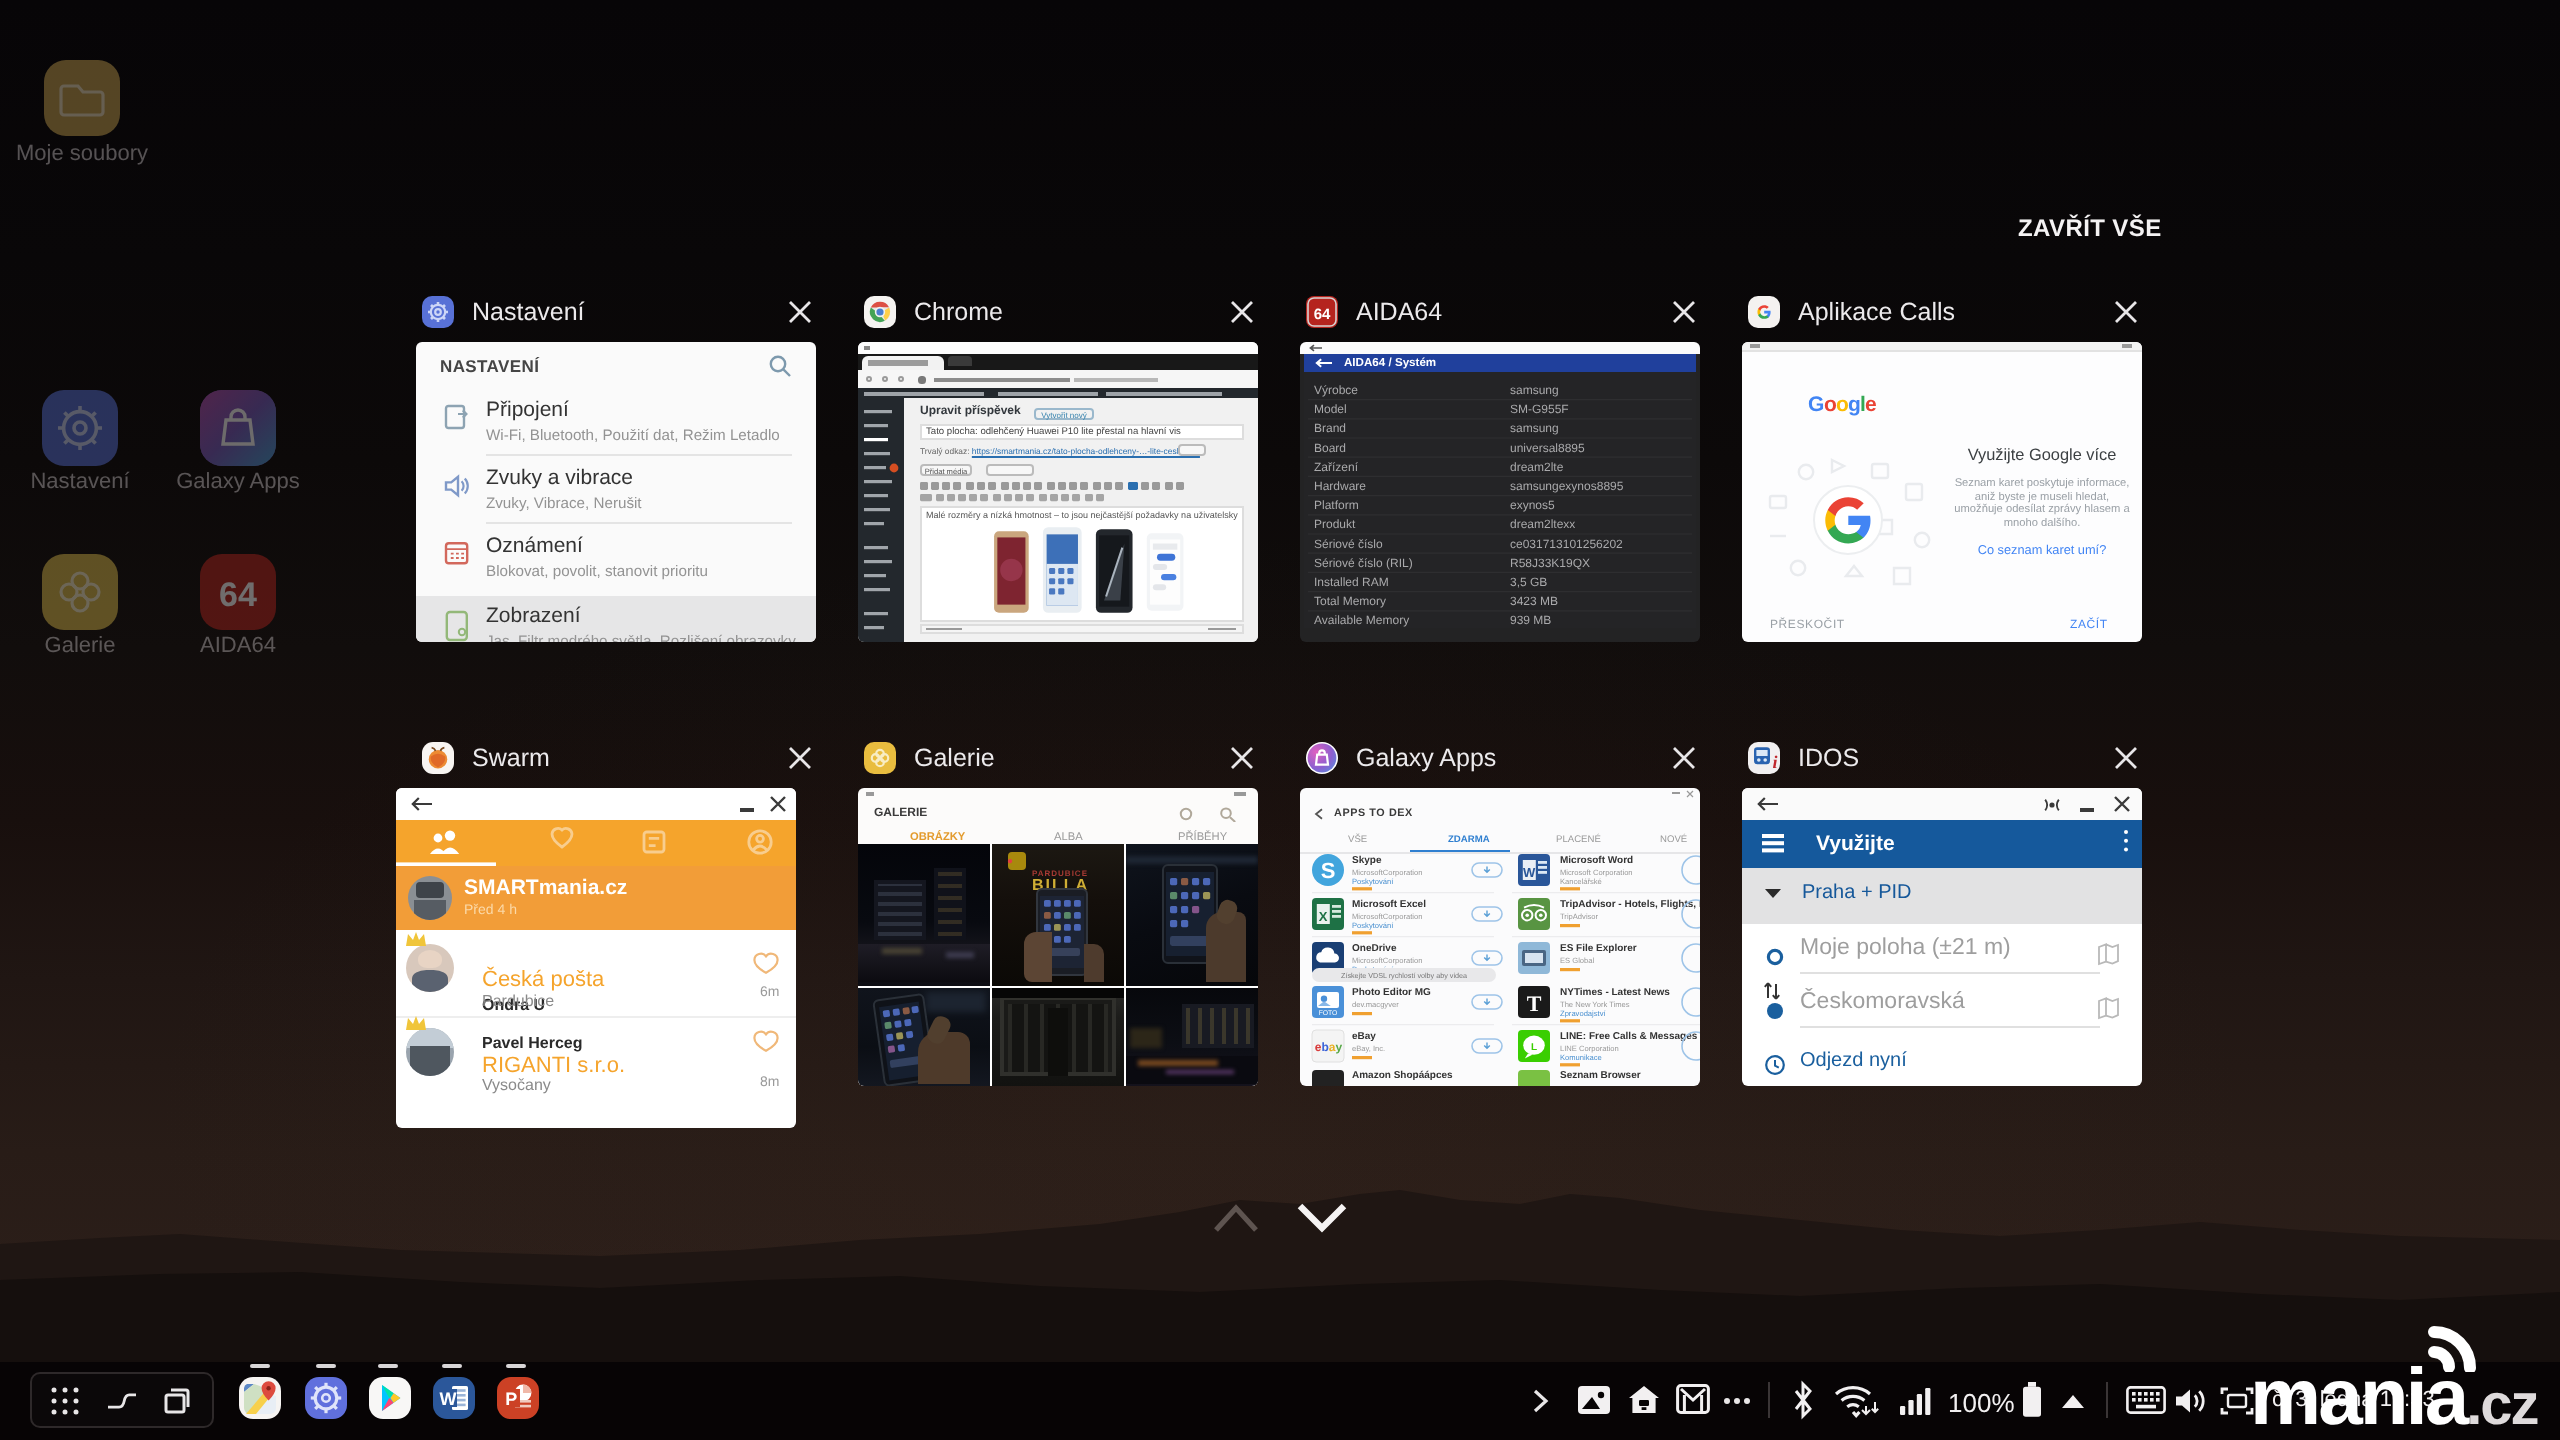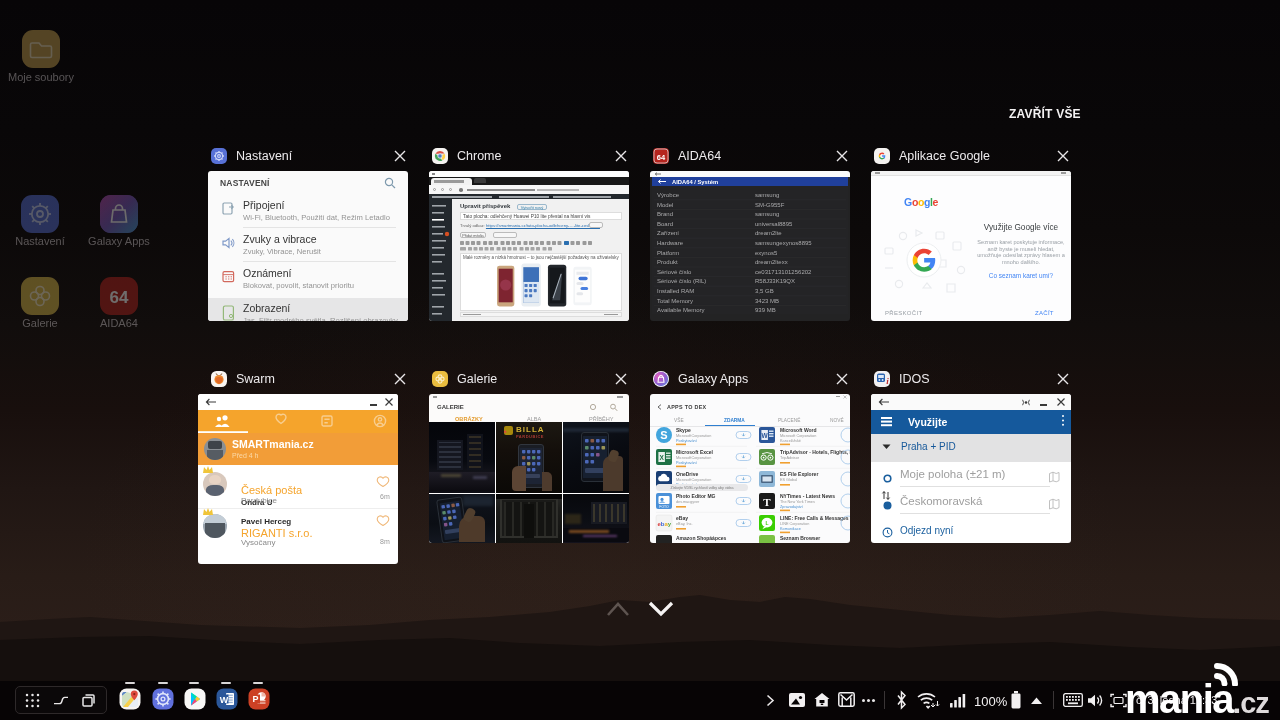--- a/index.html
+++ b/index.html
@@ -145,21 +145,21 @@
     </svg>
 </div>
 <div class="chead" style="left:874px;top:148px;width:196px;">
   <svg class="cicon" viewBox="0 0 16 16">
       <rect width="16" height="16" rx="5" fill="#f4f2f0"></rect>
     <path d="M11.3 8.1 c0-0.25-0.02-0.5-0.06-0.73 H8.1 v1.44 h1.82 c-0.08 0.42-0.32 0.78-0.68 1.02 v0.86 h1.1 C11 9.95 11.3 9.1 11.3 8.1 Z" fill="#4285f4"></path>
     <path d="M8.1 11.4 c0.92 0 1.7-0.3 2.24-0.8 l-1.1-0.86 c-0.3 0.2-0.7 0.33-1.14 0.33-0.88 0-1.63-0.6-1.9-1.4 H5.08 v0.9 C5.64 10.67 6.8 11.4 8.1 11.4 Z" fill="#34a853"></path>
     <path d="M6.2 8.67 C6.13 8.46 6.1 8.23 6.1 8 s0.04-0.46 0.1-0.67 v-0.9 H5.08 C4.85 6.9 4.72 7.43 4.72 8 s0.13 1.1 0.36 1.57 Z" fill="#fbbc05"></path>
     <path d="M8.1 5.93 c0.5 0 0.95 0.17 1.3 0.5 l0.98-0.97 C9.8 4.93 9.02 4.6 8.1 4.6 6.8 4.6 5.64 5.33 5.08 6.43 l1.12 0.9 C6.47 6.53 7.22 5.93 8.1 5.93 Z" fill="#ea4335"></path>
   </svg>
-  <div class="cname">Aplikace Google</div>
+  <div class="cname">Aplikace Calls</div>
   <svg class="cx" style="left:182px;" width="14" height="16" viewBox="0 0 14 16">
       <path d="M2 3 L12 13 M12 3 L2 13" stroke="#e8e6e8" stroke-width="1.4"></path>
     </svg>
 </div>
 
 <div class="chead" style="left:211px;top:371px;width:196px;">
   <svg class="cicon" viewBox="0 0 16 16">
       <rect width="16" height="16" rx="5.5" fill="#f8f5f2"></rect>
       <circle cx="8" cy="8.6" r="4.6" fill="#ed8b33"></circle>
       <path d="M4.4 7.2 q3.6-2.6 7.2 0 q0.6 3.4-3.6 5.6 q-4.2-2.2-3.6-5.6Z" fill="#e06a28"></path>
@@ -598,21 +598,21 @@
       <div class="abs" style="left:38px;top:12px;width:16px;height:36px;background:#10121a;"></div>
       <div class="abs" style="left:40px;top:14px;width:12px;height:32px;background:repeating-linear-gradient(0deg,#3a3325 0 2px,#10121a 2px 6px);opacity:0.8;"></div>
       <div class="abs" style="left:0px;top:50px;width:66px;height:19px;background:linear-gradient(180deg,#1f1d26,#0c0b10);"></div>
       <div class="abs" style="left:12px;top:52px;width:20px;height:3px;background:#4a4434;filter:blur(1px);"></div>
       <div class="abs" style="left:44px;top:54px;width:14px;height:3px;background:#3e3c50;filter:blur(1px);"></div>
     </div>
 
     <div class="abs" style="left:67px;top:0;width:66px;height:71px;background:linear-gradient(180deg,#1c1812 0%,#140f0b 40%,#0b0906 100%);overflow:hidden;">
       <div class="abs" style="left:8px;top:4px;width:9px;height:9px;background:#a8890d;border-radius:2px;"></div>
       <div class="abs" style="left:7.5px;top:5.5px;font-size:5px;font-weight:bold;color:#e24040;">●</div>
-      <div class="abs" style="left:20px;top:3px;font-size:8px;font-weight:bold;color:#cfae35;letter-spacing:1px;">BILLA</div>
+      <div class="abs" style="left:20px;top:16px;font-size:8px;font-weight:bold;color:#cfae35;letter-spacing:1px;">BILLA</div>
       <div class="abs" style="left:20px;top:12px;font-size:4px;font-weight:bold;color:#a83a34;letter-spacing:0.5px;">PARDUBICE</div>
       <div class="abs" style="left:22px;top:22px;width:26px;height:44px;background:#1a1d24;border-radius:3px;border:1px solid #31363e;"></div>
       <div class="abs" style="left:24px;top:26px;width:22px;height:36px;background:#1d2434;"></div>
       <svg class="abs" style="left:24px;top:26px;" width="22" height="36" viewBox="0 0 22 36">
           <g fill="#4c68b8">
             <rect x="2" y="2" width="3.4" height="3.4" rx="0.8"></rect>
             <rect x="7" y="2" width="3.4" height="3.4" rx="0.8"></rect>
             <rect x="12" y="2" width="3.4" height="3.4" rx="0.8"></rect>
             <rect x="17" y="2" width="3.4" height="3.4" rx="0.8"></rect>
             <rect x="2" y="8" width="3.4" height="3.4" rx="0.8" fill="#8a5a44"></rect>

